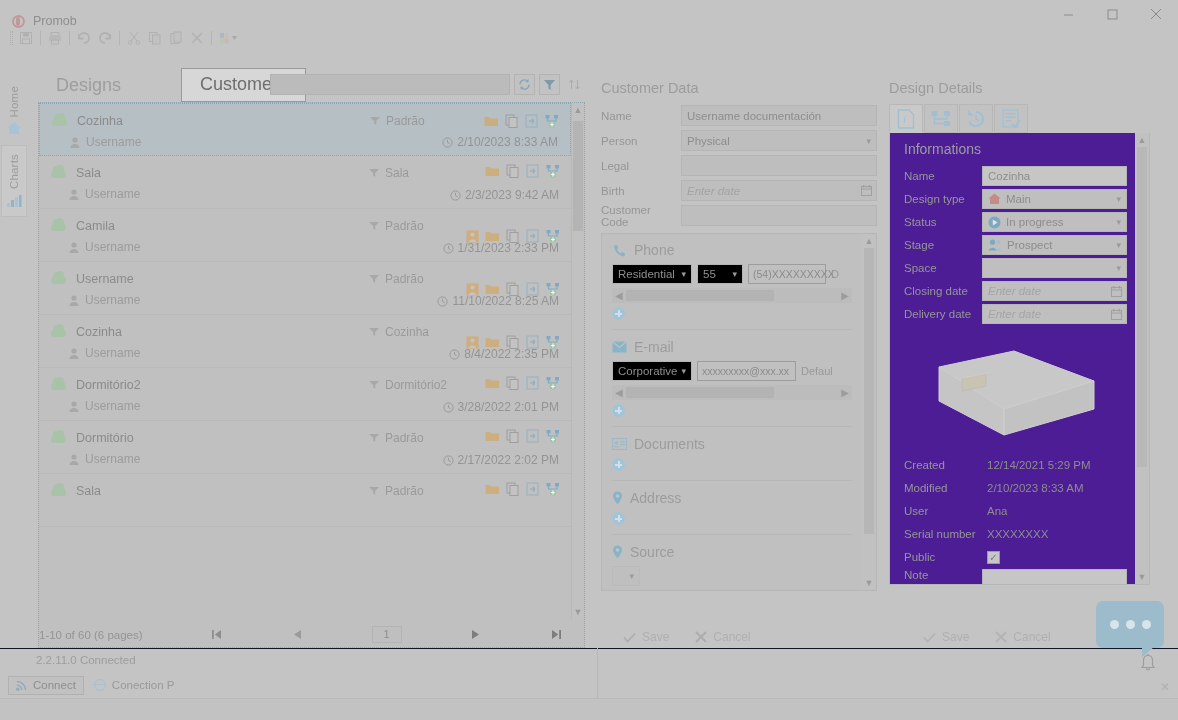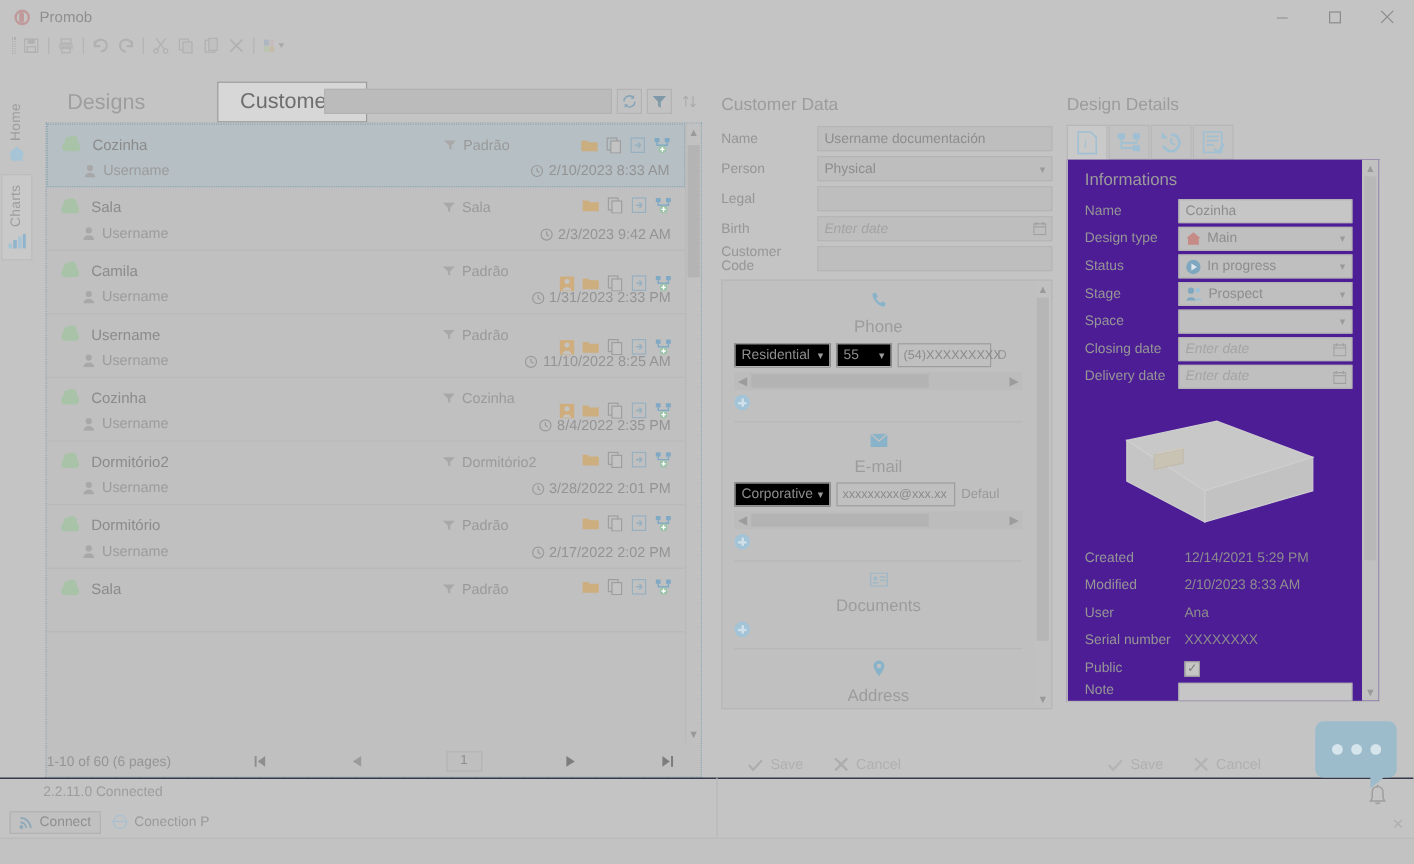--- a/index.html
+++ b/index.html
@@ -8,21 +8,21 @@
   body {
     font-family: "Liberation Sans", sans-serif;
     background:#bdbdbd;
     color:#8d8d8d;
     font-size:12px;
     -webkit-font-smoothing:antialiased;
   }
   
   #app { position:relative; width:1178px; height:720px; background:#c4c4c4; }
 
-  .titlebar { height:28px; display:flex; align-items:center; padding-left:12px; position:relative; }
+  .titlebar { height:28px; display:flex; align-items:flex-end; padding-left:12px; position:relative; }
   .logo-dot { width:13px; height:13px; border-radius:50%; border:2px solid #c09a9a; position:relative; margin-right:8px; }
   .logo-dot:after{ content:""; position:absolute; left:2px; top:0px; width:4px; height:9px; background:#c09a9a; border-radius:2px;}
   .app-title { font-size:12.5px; color:#8f8f8f; }
   .wincontrols { position:absolute; right:0; top:0; display:flex; }
   .wc { width:44px; height:28px; display:flex; align-items:center; justify-content:center; color:#8b8b8b; font-size:13px; }
 
   .menubar { height:24px; display:flex; align-items:center; padding-left:16px; gap:0px; position:relative;}
   .menu-item { padding:2px 10px; font-size:12px; color:#9a9a9a; }
   .userbox { position:absolute; right:8px; top:-4px; display:flex; align-items:center; gap:8px; }
   .user-name { font-size:12px; color:#9b9b9b; }
@@ -89,21 +89,21 @@
   .frm-ctl { flex:1; height:21px; border:1px solid #b5b5b5; background:#bebebe; display:flex;
              align-items:center; padding:0 5px; font-size:11.5px; color:#8d8d8d; position:relative;}
   .frm-ctl.ph { color:#a3a3a3; font-style:italic;}
   .caret { position:absolute; right:5px; color:#9a9a9a; font-size:9px;}
   .cal { position:absolute; right:4px; color:#a0a0a0; font-size:11px;}
 
   .scrollarea { position:relative; margin-top:6px; height:358px; border:1px solid #b6b6b6; background:#c0c0c0; overflow:hidden;}
   .sa-inner { position:absolute; left:0; right:14px; top:0; bottom:0; padding:8px 10px; }
   .sect { border-bottom:1px solid #b7b7b7; padding-bottom:9px; margin-bottom:9px;}
   .sect:last-child{ border-bottom:none;}
-  .sect-h { display:flex; align-items:center; gap:7px; font-size:14px; color:#9c9c9c; margin-bottom:6px;flex-direction:column;}
+  .sect-h { display:flex; align-items:center; gap:7px; font-size:14px; color:#9c9c9c; margin-bottom:6px;}
   .mini-row { display:flex; align-items:center; gap:5px; margin-bottom:4px;}
   .sel-sm { height:20px; border:1px solid #b4b4b4; background:#000000; display:flex; align-items:center;
             padding:0 16px 0 5px; font-size:11.5px; color:#8f8f8f; position:relative; }
   .inp-sm { height:20px; border:1px solid #9d9d9d; background:#c0c0c0; display:flex; align-items:center;
             padding:0 4px; font-size:10.5px; color:#8b8b8b; }
   .hscroll { height:15px; background:#bcbcbc; display:flex; align-items:center; justify-content:space-between;
              padding:0 3px; margin:3px 0 4px; }
   .hthumb { position:absolute; left:14px; width:148px; height:11px; background:#b3b3b3;}
   .plus { width:13px; height:13px; border-radius:50%; background:#a3c3d6; position:relative; }
   .plus:before,.plus:after{content:"";position:absolute;background:#cfe0ea;}

